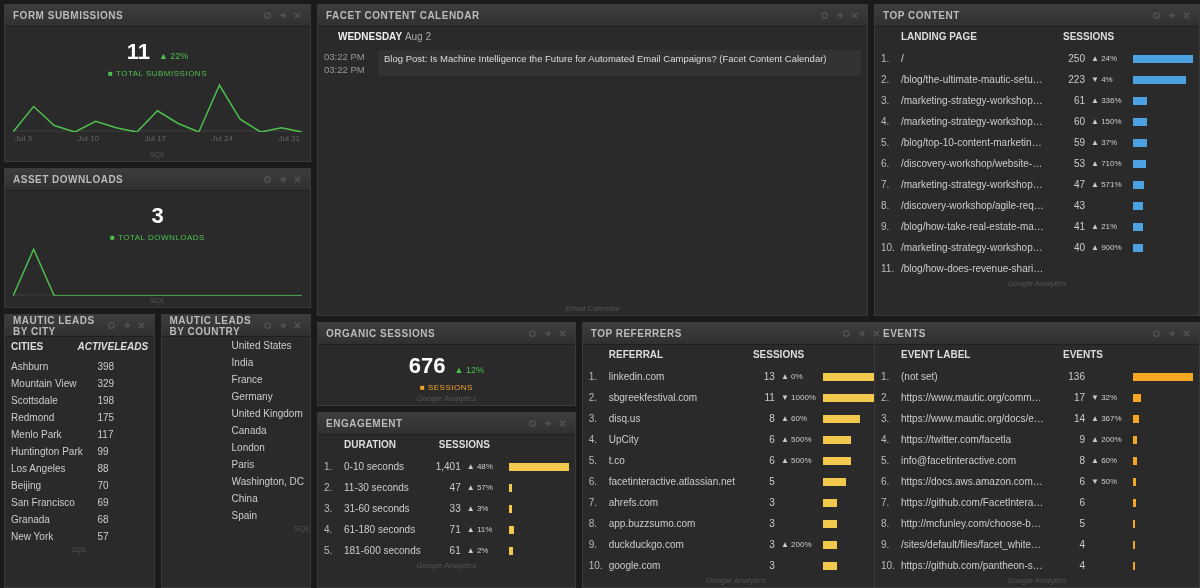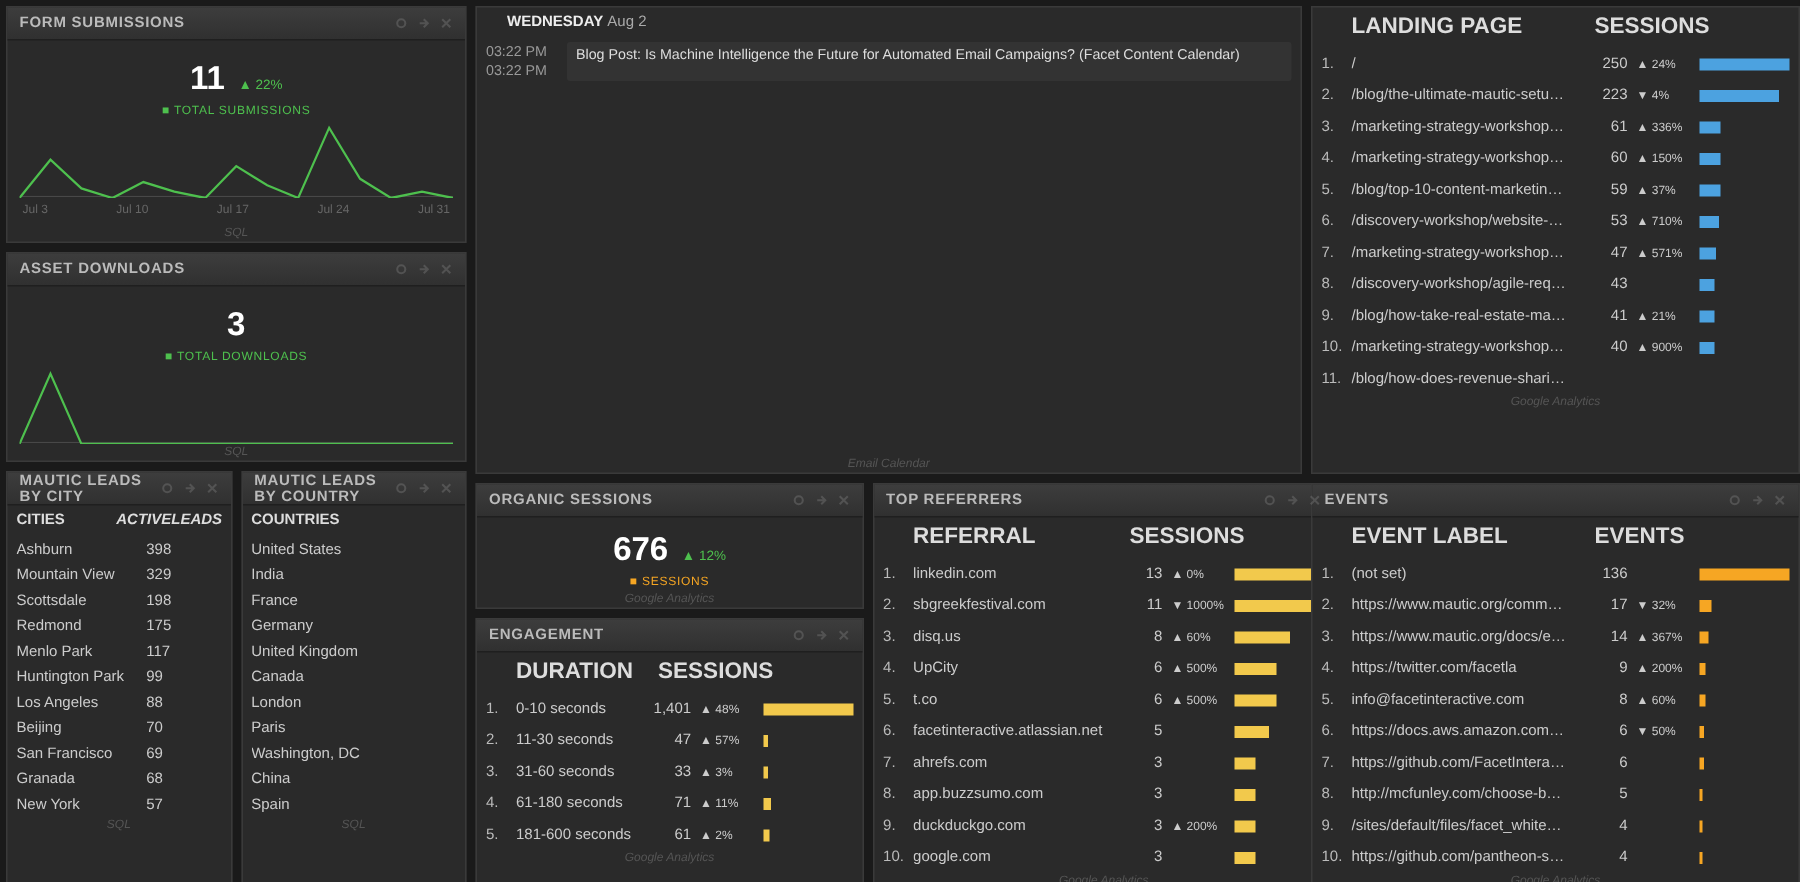--- a/index.html
+++ b/index.html
@@ -42,21 +42,21 @@
 .bignum { text-align:center; padding:6px 0 2px; }
 .bignum .value { font-size:22px; font-weight:bold; color:#fff; display:inline-block; }
 .bignum .delta { font-size:9px; margin-left:6px; vertical-align:middle; }
 .bignum .sub { font-size:8px; color:#888; margin-top:4px; letter-spacing:.5px; }
 .sub-dot::before { content:"■ "; font-size:8px; }
 .delta.up { color:#4ec04e; }
 .spark { width:100%; height:52px; }
 .axis-labels { display:flex; justify-content:space-between; font-size:8px; color:#666; padding:0 2px; }
 .source { text-align:center; font-size:8px; color:#555; font-style:italic; padding-bottom:2px; }
 
-.table-head { display:flex; font-size:15px; font-weight:bold; color:#ddd; padding:4px 6px 6px; }
+.table-head { display:flex; font-size:10px; font-weight:bold; color:#ddd; padding:4px 6px 6px; }
 .table-body { overflow:hidden; }
 .row { display:flex; align-items:center; font-size:10px; color:#ccc; padding:3px 6px; min-height:21px; }
 .row .rank { width:20px; color:#bbb; }
 .row .label { flex:1; white-space:nowrap; overflow:hidden; text-overflow:ellipsis; padding-right:6px; }
 .row .val { width:40px; text-align:right; padding-right:6px; }
 .row .chg { width:42px; font-size:8px; text-align:left; }
 .row .bar { width:60px; height:8px; background:transparent; }
 .row .bar .fill { height:100%; }
 .blue { background:#4ca2e0; }
 .orange { background:#f6a623; }
@@ -233,44 +233,41 @@
               <span class="c2">68</span>
             </div>
             <div class="sm-row">
               <span class="c1">New York</span>
               <span class="c2">57</span>
             </div>
           </div>
         <div class="source">SQL</div>
       </div>
 
-      <div class="panel" style="flex:1;">
+      <div class="panel" style="flex:1;align-items:flex-end;">
         <div class="panel-header">
           <span class="title">MAUTIC LEADS BY COUNTRY</span>
           <div class="icons">
             <span class="hicon">
                 <svg viewBox="0 0 10 10">
                   <circle cx="5" cy="5" r="3" fill="none" stroke="#888" stroke-width="1.5"></circle>
                 </svg>
               </span>
             <span class="hicon">
                 <svg viewBox="0 0 10 10">
                   <path d="M2 5h5M5 2l3 3-3 3" fill="none" stroke="#888" stroke-width="1.5"></path>
                 </svg>
               </span>
             <span class="hicon">
                 <svg viewBox="0 0 10 10">
                   <path d="M2 2l6 6M8 2l-6 6" stroke="#888" stroke-width="1.5"></path>
                 </svg>
               </span>
           </div>
         </div>
-        <div class="two-col-head">
-          <span class="c1">COUNTRIES</span>
-        </div>
         <div class="table-body" id="country-rows">
             <div class="sm-row">
               <span class="c1">United States</span>
             </div>
             <div class="sm-row">
               <span class="c1">India</span>
             </div>
             <div class="sm-row">
               <span class="c1">France</span>
             </div>
@@ -300,20 +297,40 @@
             </div>
           </div>
         <div class="source">SQL</div>
       </div>
     </div>
   </div>
 
   <div class="col">
 
     <div class="panel" style="height:312px">
+      <div class="panel-header">
+        <span class="title">FACET CONTENT CALENDAR</span>
+        <div class="icons">
+          <span class="hicon">
+              <svg viewBox="0 0 10 10">
+                <circle cx="5" cy="5" r="3" fill="none" stroke="#888" stroke-width="1.5"></circle>
+              </svg>
+            </span>
+          <span class="hicon">
+              <svg viewBox="0 0 10 10">
+                <path d="M2 5h5M5 2l3 3-3 3" fill="none" stroke="#888" stroke-width="1.5"></path>
+              </svg>
+            </span>
+          <span class="hicon">
+              <svg viewBox="0 0 10 10">
+                <path d="M2 2l6 6M8 2l-6 6" stroke="#888" stroke-width="1.5"></path>
+              </svg>
+            </span>
+        </div>
+      </div>
       <div class="panel-body" style="padding:0">
         <div class="cal-day">
           <b>WEDNESDAY</b>&nbsp;<span style="color:#aaa">Aug 2</span>
         </div>
         <div class="cal-entry">
           <div class="cal-time">
             <div>03:22 PM</div>
             <div>03:22 PM</div>
           </div>
           <div class="cal-text">Blog Post: Is Machine Intelligence the Future for Automated Email Campaigns? (Facet Content Calendar)</div>
@@ -552,20 +569,40 @@
             </div>
           </div>
         <div class="source">Google Analytics</div>
       </div>
     </div>
   </div>
 
   <div class="col">
 
     <div class="panel" style="height:312px">
+      <div class="panel-header">
+        <span class="title">TOP CONTENT</span>
+        <div class="icons">
+          <span class="hicon">
+              <svg viewBox="0 0 10 10">
+                <circle cx="5" cy="5" r="3" fill="none" stroke="#888" stroke-width="1.5"></circle>
+              </svg>
+            </span>
+          <span class="hicon">
+              <svg viewBox="0 0 10 10">
+                <path d="M2 5h5M5 2l3 3-3 3" fill="none" stroke="#888" stroke-width="1.5"></path>
+              </svg>
+            </span>
+          <span class="hicon">
+              <svg viewBox="0 0 10 10">
+                <path d="M2 2l6 6M8 2l-6 6" stroke="#888" stroke-width="1.5"></path>
+              </svg>
+            </span>
+        </div>
+      </div>
       <div class="table-head">
         <span style="width:20px"></span>
         <span style="flex:1">LANDING PAGE</span>
         <span style="width:130px">SESSIONS</span>
       </div>
       <div class="table-body" id="topcontent-rows">
           <div class="row">
             <span class="rank">1.</span>
             <span class="label">/</span>
             <span class="val">250</span>

